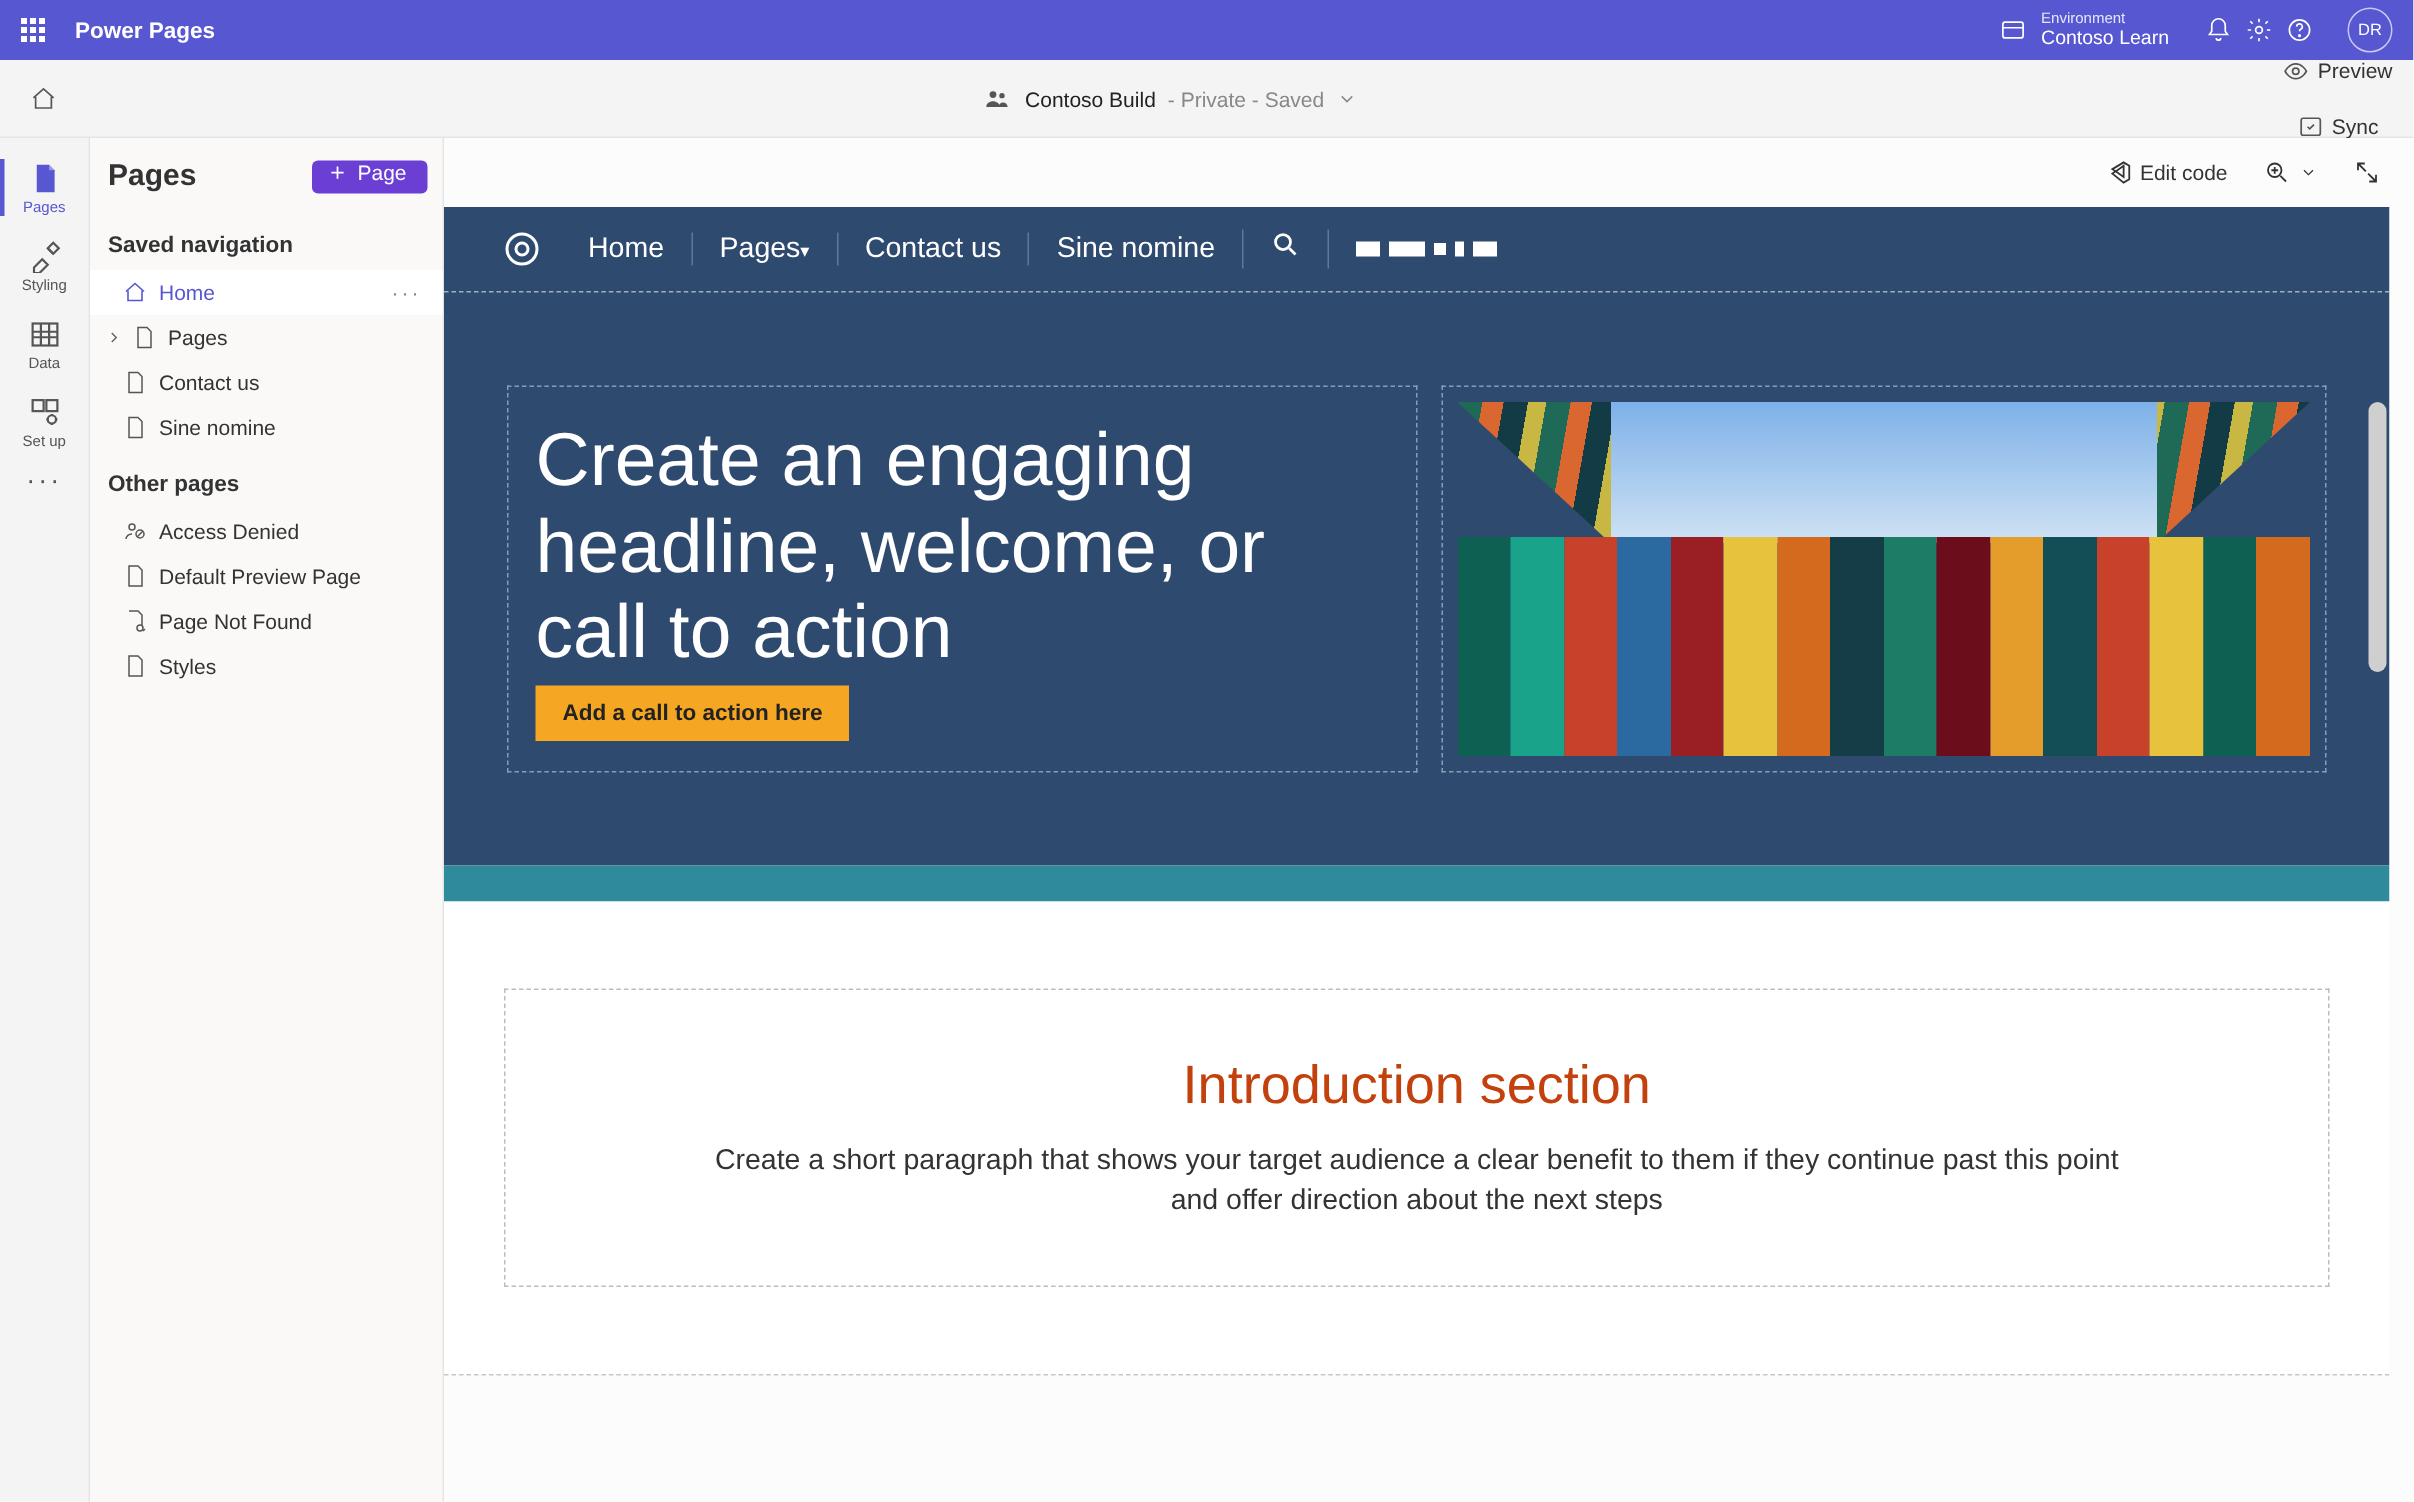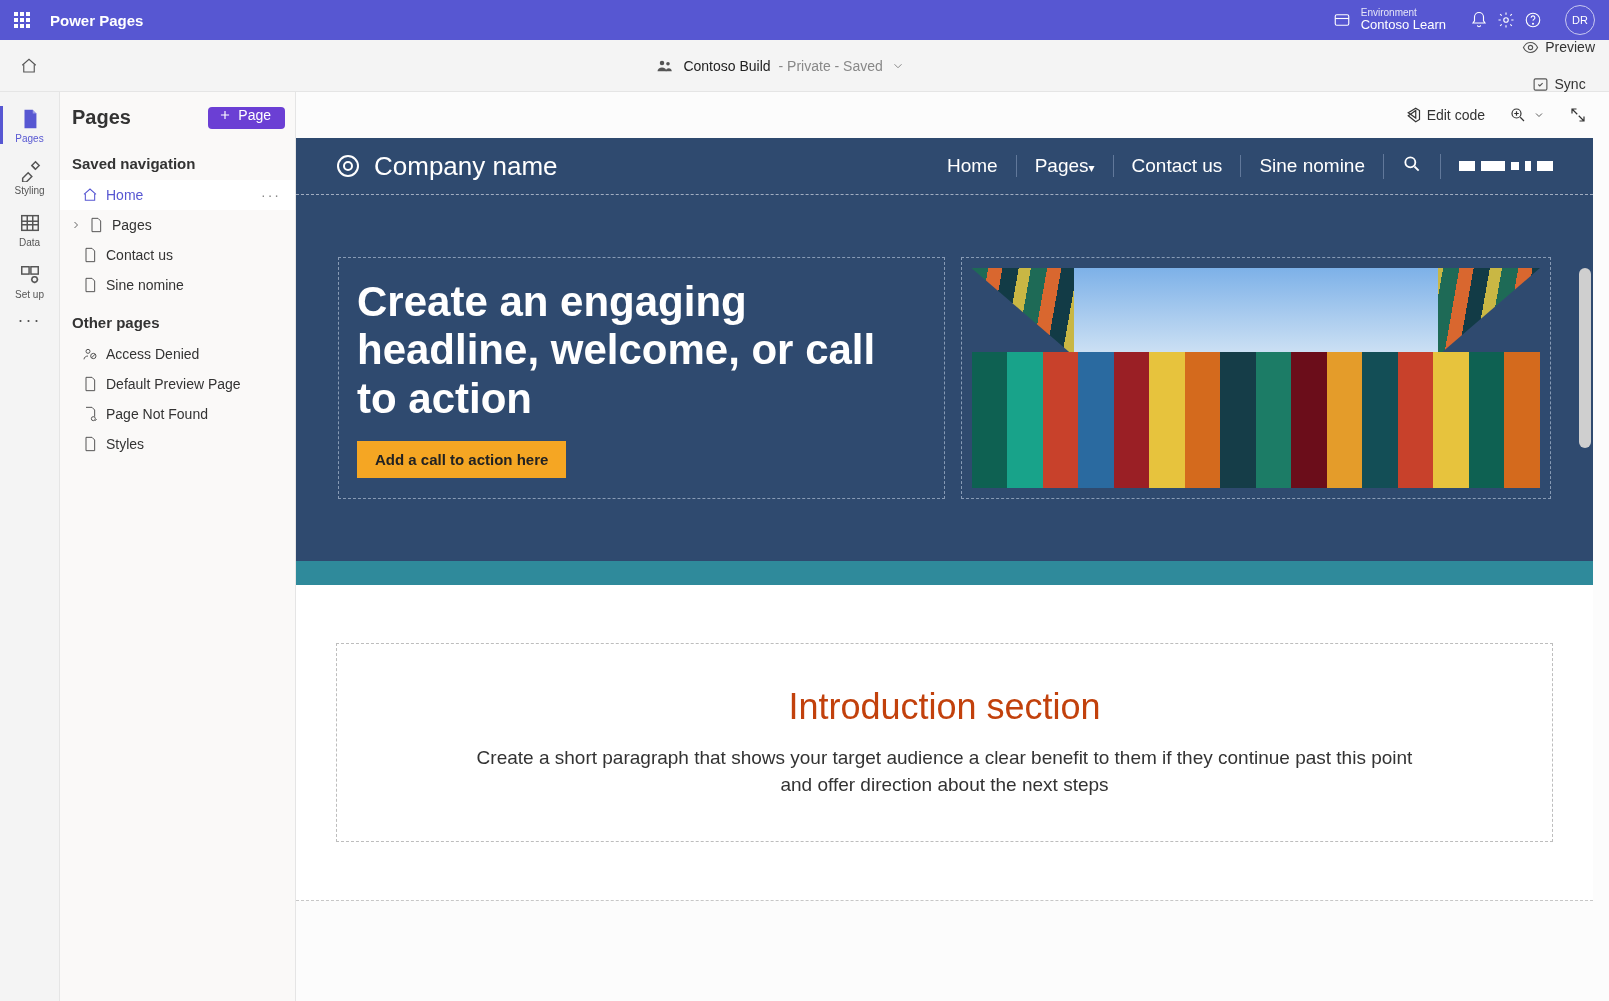--- a/index.html
+++ b/index.html
@@ -87,21 +87,21 @@
   .sitename { font-size:26px; font-weight:500; flex:1;}
   .sitenav { display:flex; align-items:center; gap:0; font-size:19px;}
   .sitenav a { color:#fff; text-decoration:none; padding:0 18px; border-right:1px solid #61789a; cursor:pointer;}
   .sitenav a:last-of-type { border-right:none; }
   .sitenav .srch { padding:0 18px; border-left:1px solid #61789a; border-right:1px solid #61789a; cursor:pointer;}
   .sitenav .misc { padding-left:18px; display:flex; gap:6px; align-items:center;}
   .blk { display:inline-block; background:#fff; }
 
   .hero { background:#2f4a6f; border-top:1px dashed #a1adc0; padding:62px 42px; display:flex; gap:16px;}
   .herobox { flex:1; border:1px dashed #889bb5; padding:20px 18px; color:#fff;}
-  .herobox h2 { font-size:42px; font-weight:700; line-height:1.15; margin-bottom:18px;}
+  .herobox h2 { font-size:50px; font-weight:400; line-height:1.15; margin-bottom:6px;}
   .cta { background:#f5a623; color:#222; border:none; padding:10px 18px; font-size:15px;
     font-weight:600; cursor:pointer;}
   .heroimgbox { flex:1; border:1px dashed #889bb5; padding:10px; display:flex; align-items:stretch;}
   .fakeimg { flex:1; display:flex; align-items:flex-end; justify-content:center;
     overflow:hidden; position:relative;}
   .fakeimg .sky { position:absolute; top:0; left:18%; right:18%; height:40%;
     background:linear-gradient(#7db1e8,#cfe2f4);}
   .fakeimg .roof { position:absolute; top:0; left:0; right:0; height:40%;
     background:repeating-linear-gradient(100deg,#1e6a56 0 16px,#d9672f 16px 30px,#123b46 30px 46px,#c9b744 46px 58px);
     clip-path:polygon(0 0,100% 0,82% 100%,18% 100%);}
@@ -340,21 +340,20 @@
       </div>
     </div>
 
     <div class="canvas">
       <div class="site">
         <div class="sitehdr">
           <svg class="logo" viewBox="0 0 24 24">
               <circle cx="12" cy="12" r="10" fill="none" stroke="#fff" stroke-width="2"></circle>
               <circle cx="12" cy="12" r="4" fill="none" stroke="#fff" stroke-width="2"></circle>
             </svg>
-          <div class="sitename">Company name</div>
           <div class="sitenav">
             <a>Home</a>
             <a><span>Pages</span><span style="font-size:12px">▾</span></a>
             <a>Contact us</a>
             <a>Sine nomine</a>
             <span class="srch">
               <svg viewBox="0 0 24 24" width="20" height="20" stroke="#fff" fill="none" stroke-width="2.2">
                   <circle cx="10" cy="10" r="6"></circle>
                   <path d="M20 20l-5-5"></path>
                 </svg>

